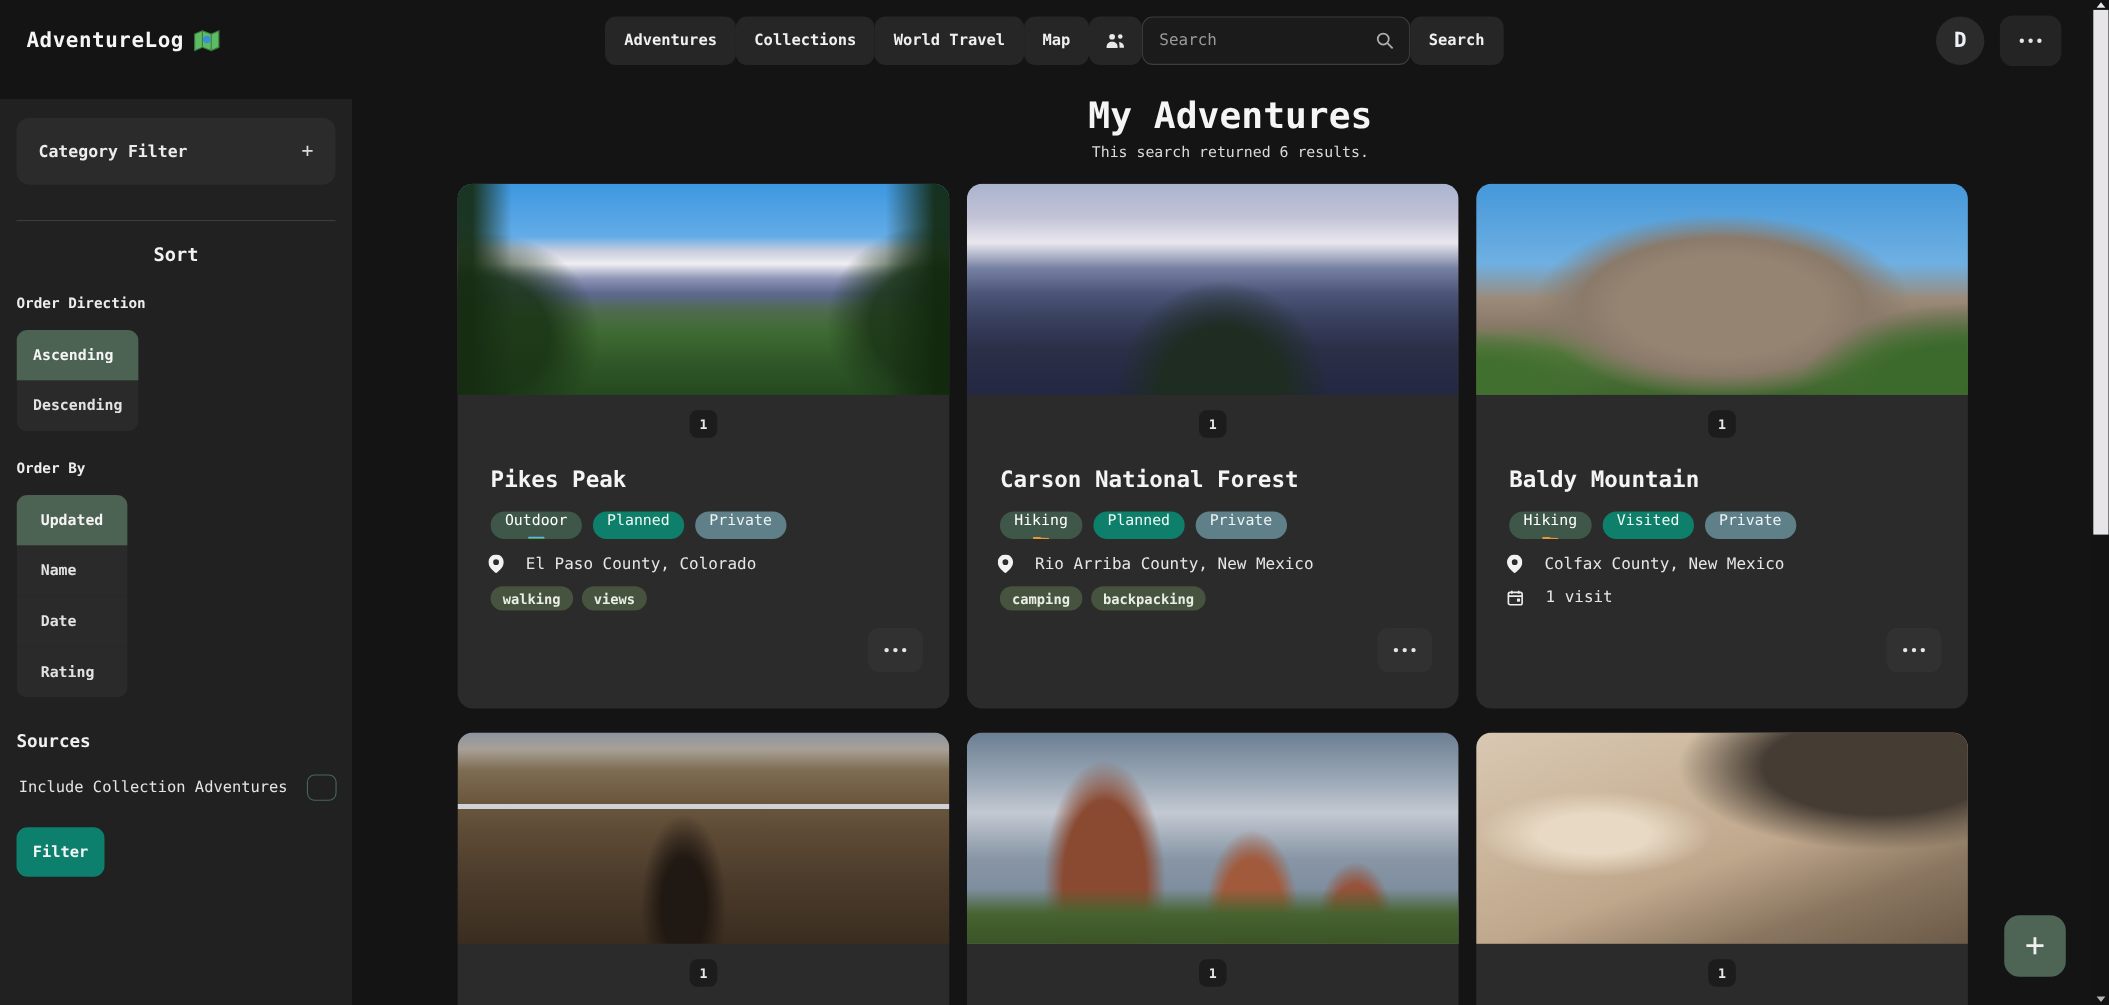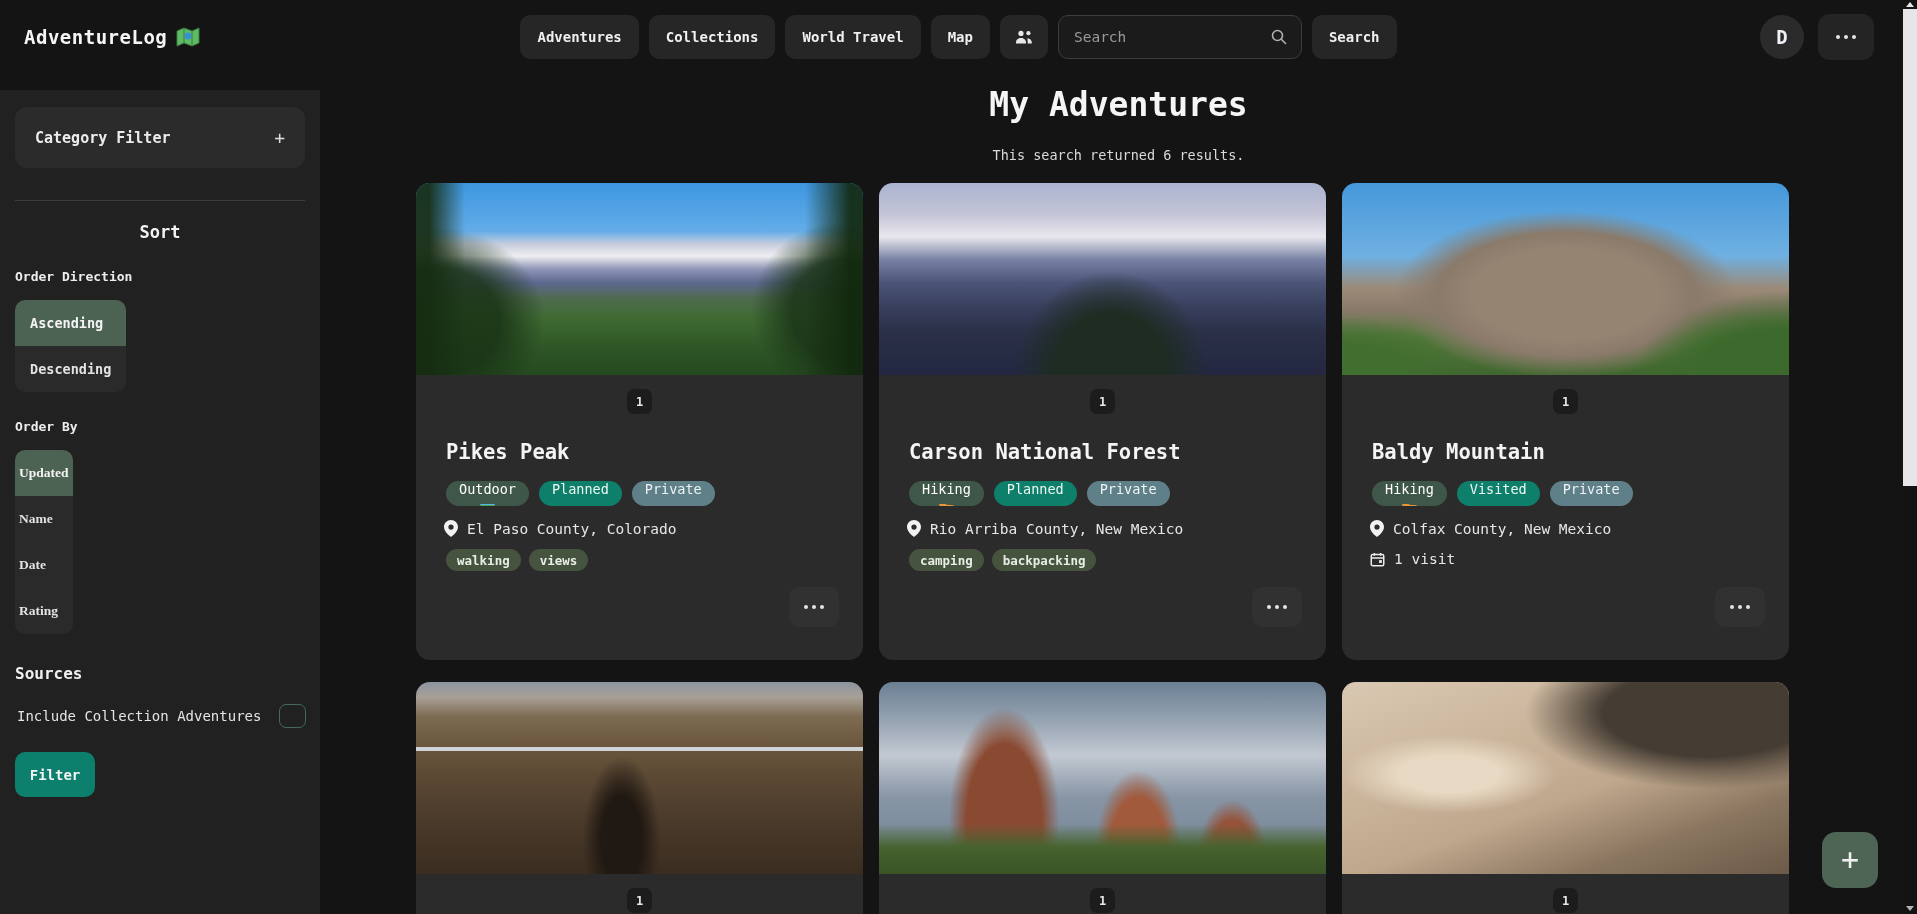--- a/index.html
+++ b/index.html
@@ -7,21 +7,21 @@
     width:1917px;height:914px;overflow:hidden;position:relative;
     background:#141414;color:#e8e8e8;
     font-family:"DejaVu Sans Mono","Liberation Mono",monospace;
   }
   button{font-family:inherit;border:none;cursor:pointer;}
 
   
   .navbar{height:73px;display:flex;align-items:center;position:relative;}
   .logo{position:absolute;left:24px;top:0;height:73px;display:flex;align-items:center;gap:9px;}
   .logo-text{font-size:19px;font-weight:700;color:#f5f5f5;letter-spacing:.5px;}
-  .nav-center{margin:0 auto;display:flex;align-items:center;gap:10px;}
+  .nav-center{margin:0 auto;display:flex;align-items:center;}
   .nav-btn{background:#262626;border-radius:10px;height:44px;padding:0 17px;
     font-size:14px;font-weight:700;color:#f0f0f0;display:flex;align-items:center;white-space:nowrap;}
   .icon-btn{padding:0 14px;}
   .search-wrap{width:244px;height:44px;background:#1b1b1b;border:1px solid #3d3d3d;border-radius:10px;
     display:flex;align-items:center;padding:0 13px;box-sizing:border-box;}
   .search-wrap input{flex:1;background:transparent;border:none;outline:none;color:#dcdcdc;
     font-family:inherit;font-size:14.5px;min-width:0;}
   .search-wrap input::placeholder{color:#9a9a9a;}
   .nav-right{position:absolute;right:43px;top:0;height:73px;display:flex;align-items:center;gap:14px;}
   .avatar{width:44px;height:44px;border-radius:50%;background:#2b2b2b;display:flex;align-items:center;
@@ -38,53 +38,53 @@
     align-items:center;justify-content:space-between;padding:0 20px;}
   .cat-label{font-size:15px;font-weight:600;color:#ececec;}
   .cat-plus{font-size:18px;color:#dcdcdc;font-weight:400;}
   .sb-divider{border:none;border-top:1px solid #3c3c3c;margin:32px 3px 0;}
   .sort-heading{text-align:center;margin-top:21px;font-size:17px;font-weight:700;color:#f2f2f2;}
   .group-label{margin:27px 0 0 3px;font-size:13px;font-weight:700;color:#ededed;}
   .seg-group{display:flex;margin:16px 0 0 3px;border-radius:10px;overflow:hidden;width:fit-content;flex-direction:column;}
   .seg{height:46px;padding:0 15px;background:#2a2a2a;color:#e2e2e2;font-size:13.5px;font-weight:700;
     display:flex;align-items:center;}
   .seg.selected{background:#4c6253;color:#f4f4f4;}
-  .seg-sm{padding:0 4px;font-family:Liberation Serif, serif;}
+  .seg-sm{padding:0 22px;}
   .sources-heading{margin:30px 0 0 3px;font-size:16px;font-weight:700;color:#f0f0f0;}
   .include-row{display:flex;align-items:center;justify-content:space-between;margin:21px 0 0 5px;
     padding-right:2px;}
   .include-label{font-size:14px;color:#e4e4e4;}
   .checkbox{width:25px;height:22px;border:1px solid #44695a;border-radius:7px;background:transparent;
     flex:0 0 auto;}
   .filter-btn{margin:24px 0 0 3px;width:80px;height:45px;background:#0d7f6d;border-radius:10px;
     color:#f4f6f5;font-weight:700;font-size:14px;}
 
   
   .main{margin-left:320px;height:841px;position:relative;}
   .page-title{margin:0;padding-top:12px;text-align:center;font-size:33px;font-weight:700;color:#f5f5f5;}
-  .results-text{margin-top:23px;text-align:center;font-size:13.5px;color:#dadada;}
+  .results-text{margin-top:7px;text-align:center;font-size:13.5px;color:#dadada;}
   .cards-grid{margin:20px 0 0 96px;width:1374px;display:grid;
     grid-template-columns:repeat(3,447px);gap:22px 16px;}
   .card{width:447px;height:477px;background:#2b2b2b;border-radius:14px;overflow:hidden;position:relative;}
   .card-img{height:192px;width:100%;}
   .count-badge{margin:14px auto 0;width:25px;height:25px;background:#1c1c1c;border-radius:7px;
     color:#e8e8e8;font-size:12px;font-weight:700;display:flex;align-items:center;justify-content:center;}
   .card-title{margin:26px 0 0 30px;font-size:20.5px;font-weight:700;color:#f4f4f4;}
   .badge-row{margin:17px 0 0 30px;display:flex;gap:10px;align-items:center;}
   .badge{height:25px;padding:0 13px;border-radius:13px;font-size:13.5px;display:flex;
     align-items:center;gap:7px;white-space:nowrap;flex-direction:column;}
   .badge-cat{background:#3f5748;color:#fff;}
   .badge-status{background:#0e7f6a;color:#f0f7f4;}
   .badge-privacy{background:#5f8089;color:#eef3f4;}
   .cat-icn{display:inline-block;}
   .cat-icn[data-icon="national-park"]{width:15px;height:14px;border-radius:3px;
     background:linear-gradient(180deg,#58b7e8 46%,#4aa34a 46%);}
   .cat-icn[data-icon="hiking-boot"]{width:15px;height:12px;background:#e8963a;border-radius:2px;
     clip-path:polygon(0 0,48% 0,48% 42%,100% 58%,100% 100%,0 100%);}
-  .loc-row{margin:14px 0 0 28px;display:flex;gap:9px;align-items:center;font-size:14.5px;color:#e6e6e6;}
+  .loc-row{margin:14px 0 0 28px;display:flex;gap:20px;align-items:center;font-size:14.5px;color:#e6e6e6;}
   .tag-row{margin:12px 0 0 30px;display:flex;gap:8px;}
   .tag{height:22px;padding:0 11px;border-radius:11px;background:#46533f;color:#e8eee4;
     font-size:12.5px;font-weight:700;display:flex;align-items:center;}
   .card-menu{position:absolute;right:24px;bottom:33px;width:50px;height:40px;background:#313131;
     border-radius:10px;display:flex;align-items:center;justify-content:center;}
 
   
   .img-pikes{background:
     linear-gradient(90deg,rgba(22,44,18,.92) 0 3%,rgba(22,44,18,0) 11% 87%,rgba(18,40,14,.92) 97% 100%),
     radial-gradient(34% 70% at 5% 72%,rgba(24,50,20,.85) 0 40%,rgba(24,50,20,0) 70%),

